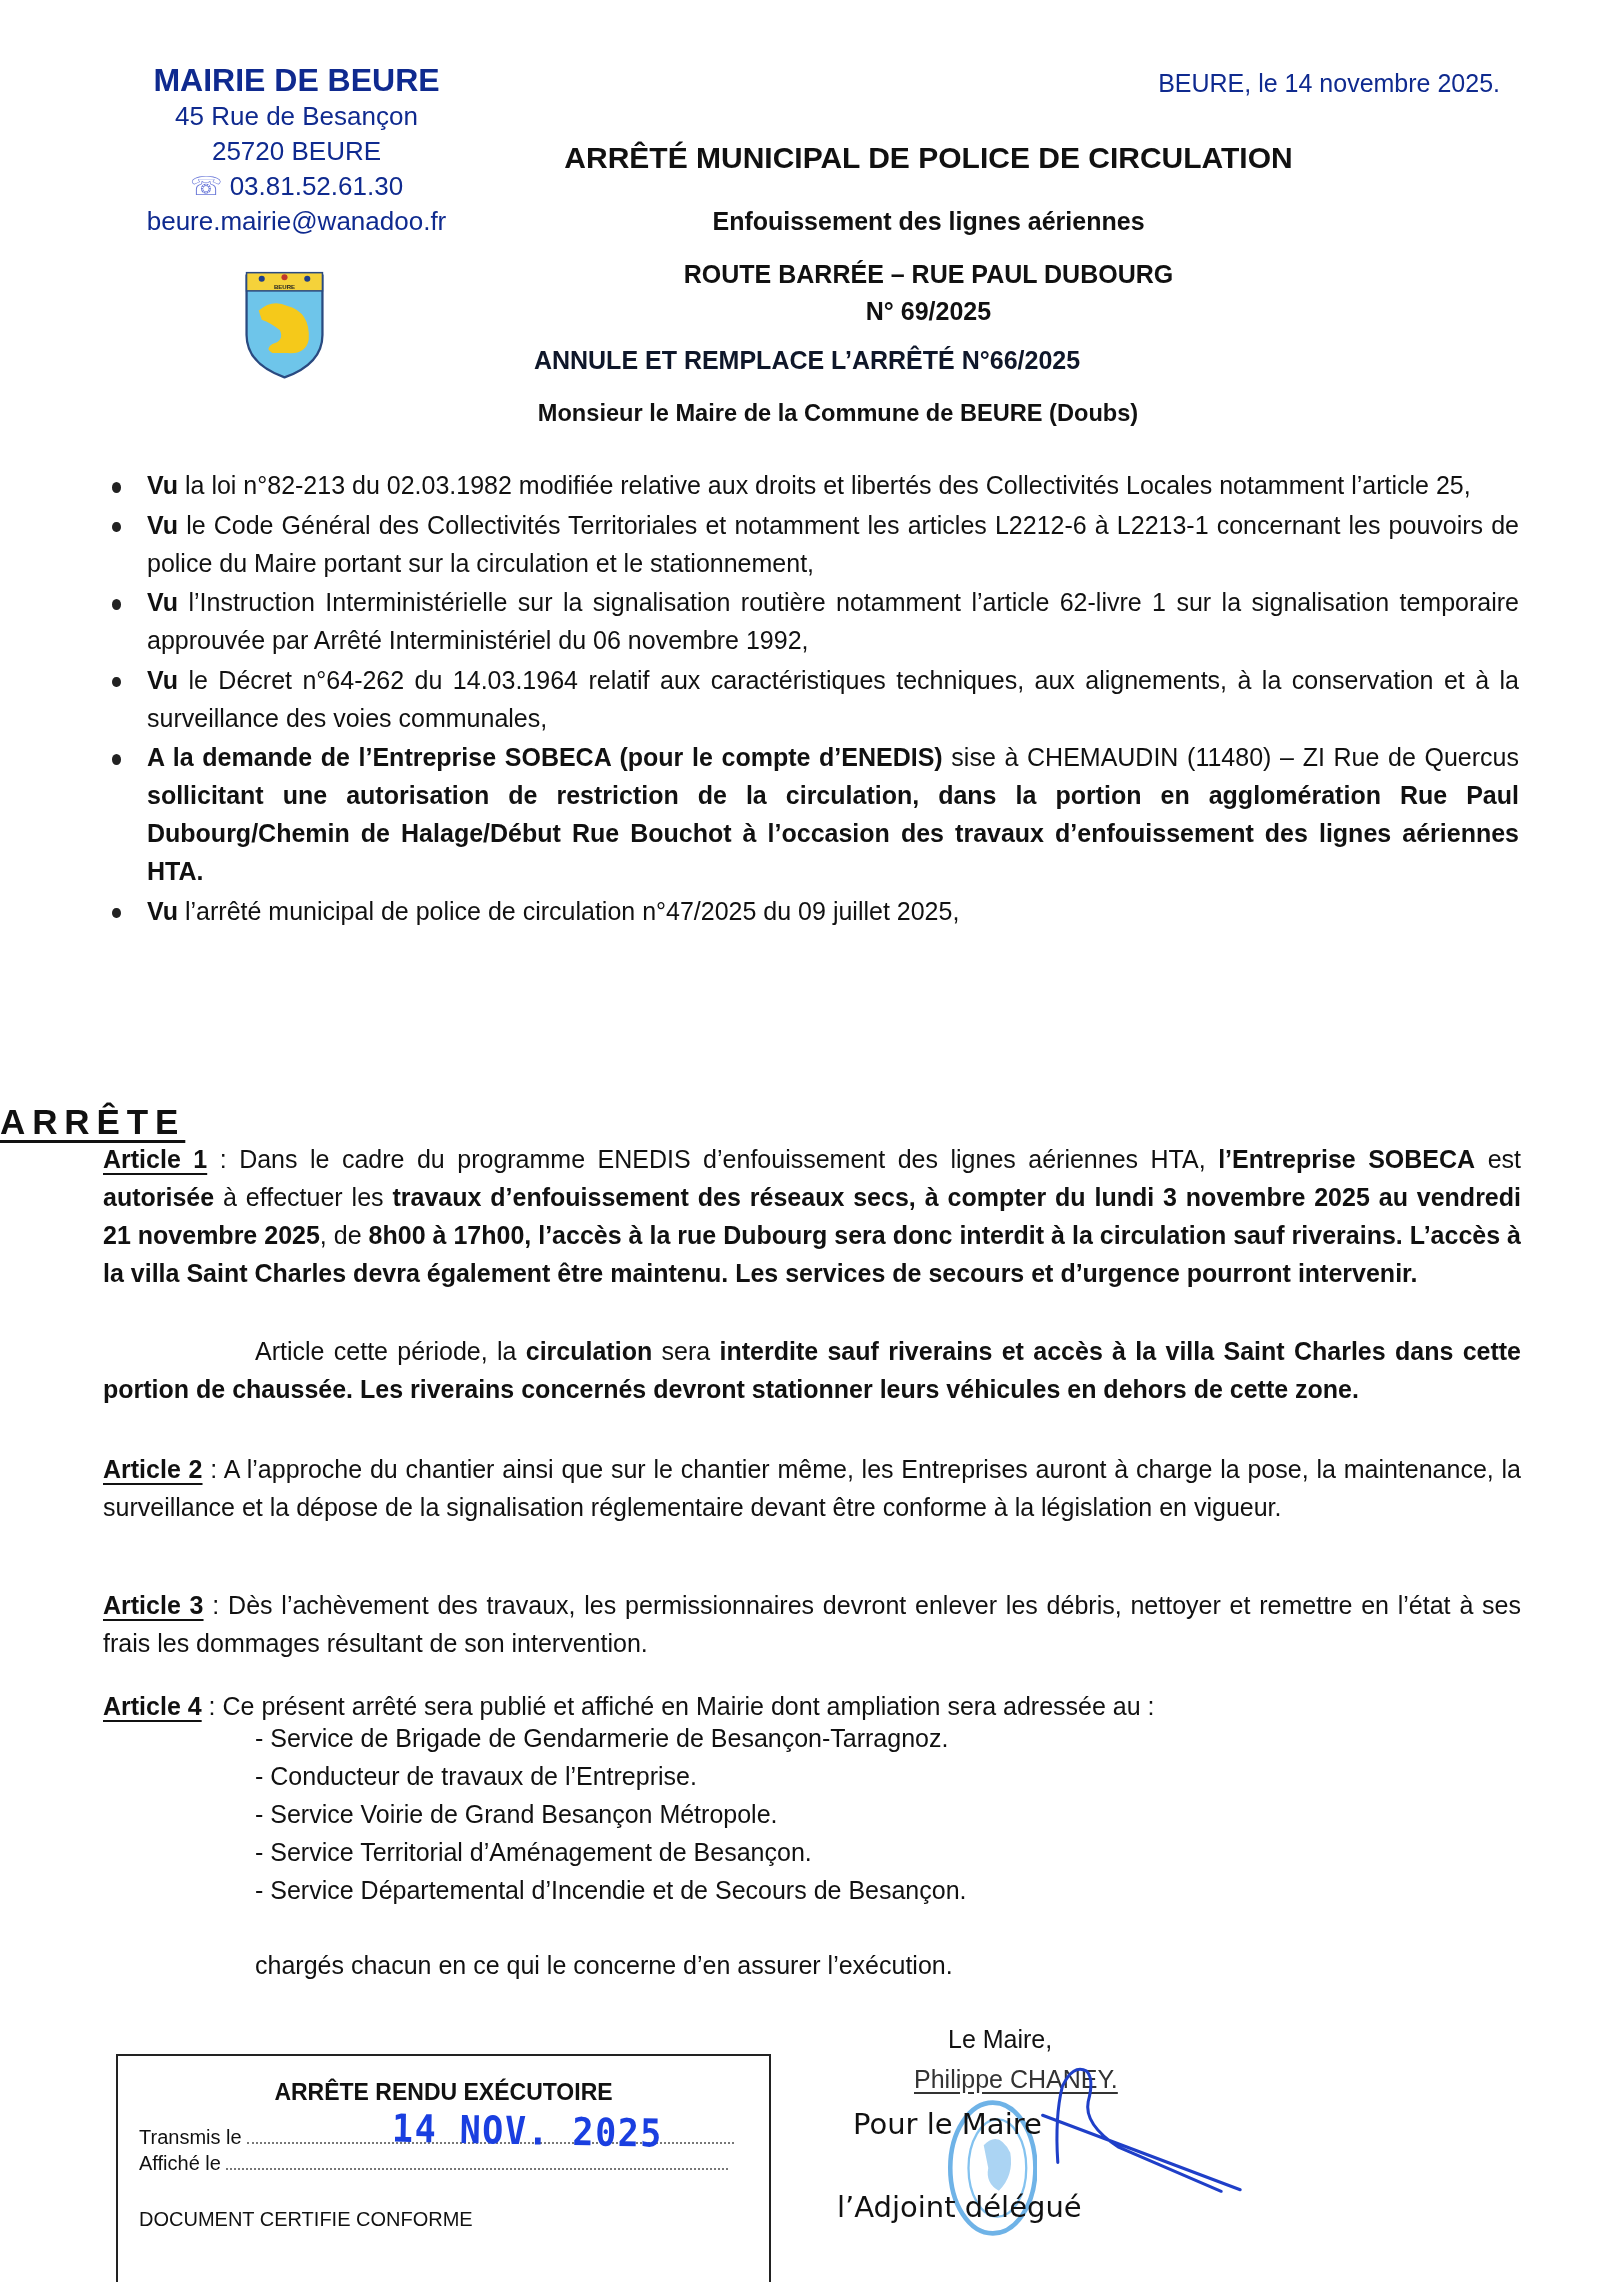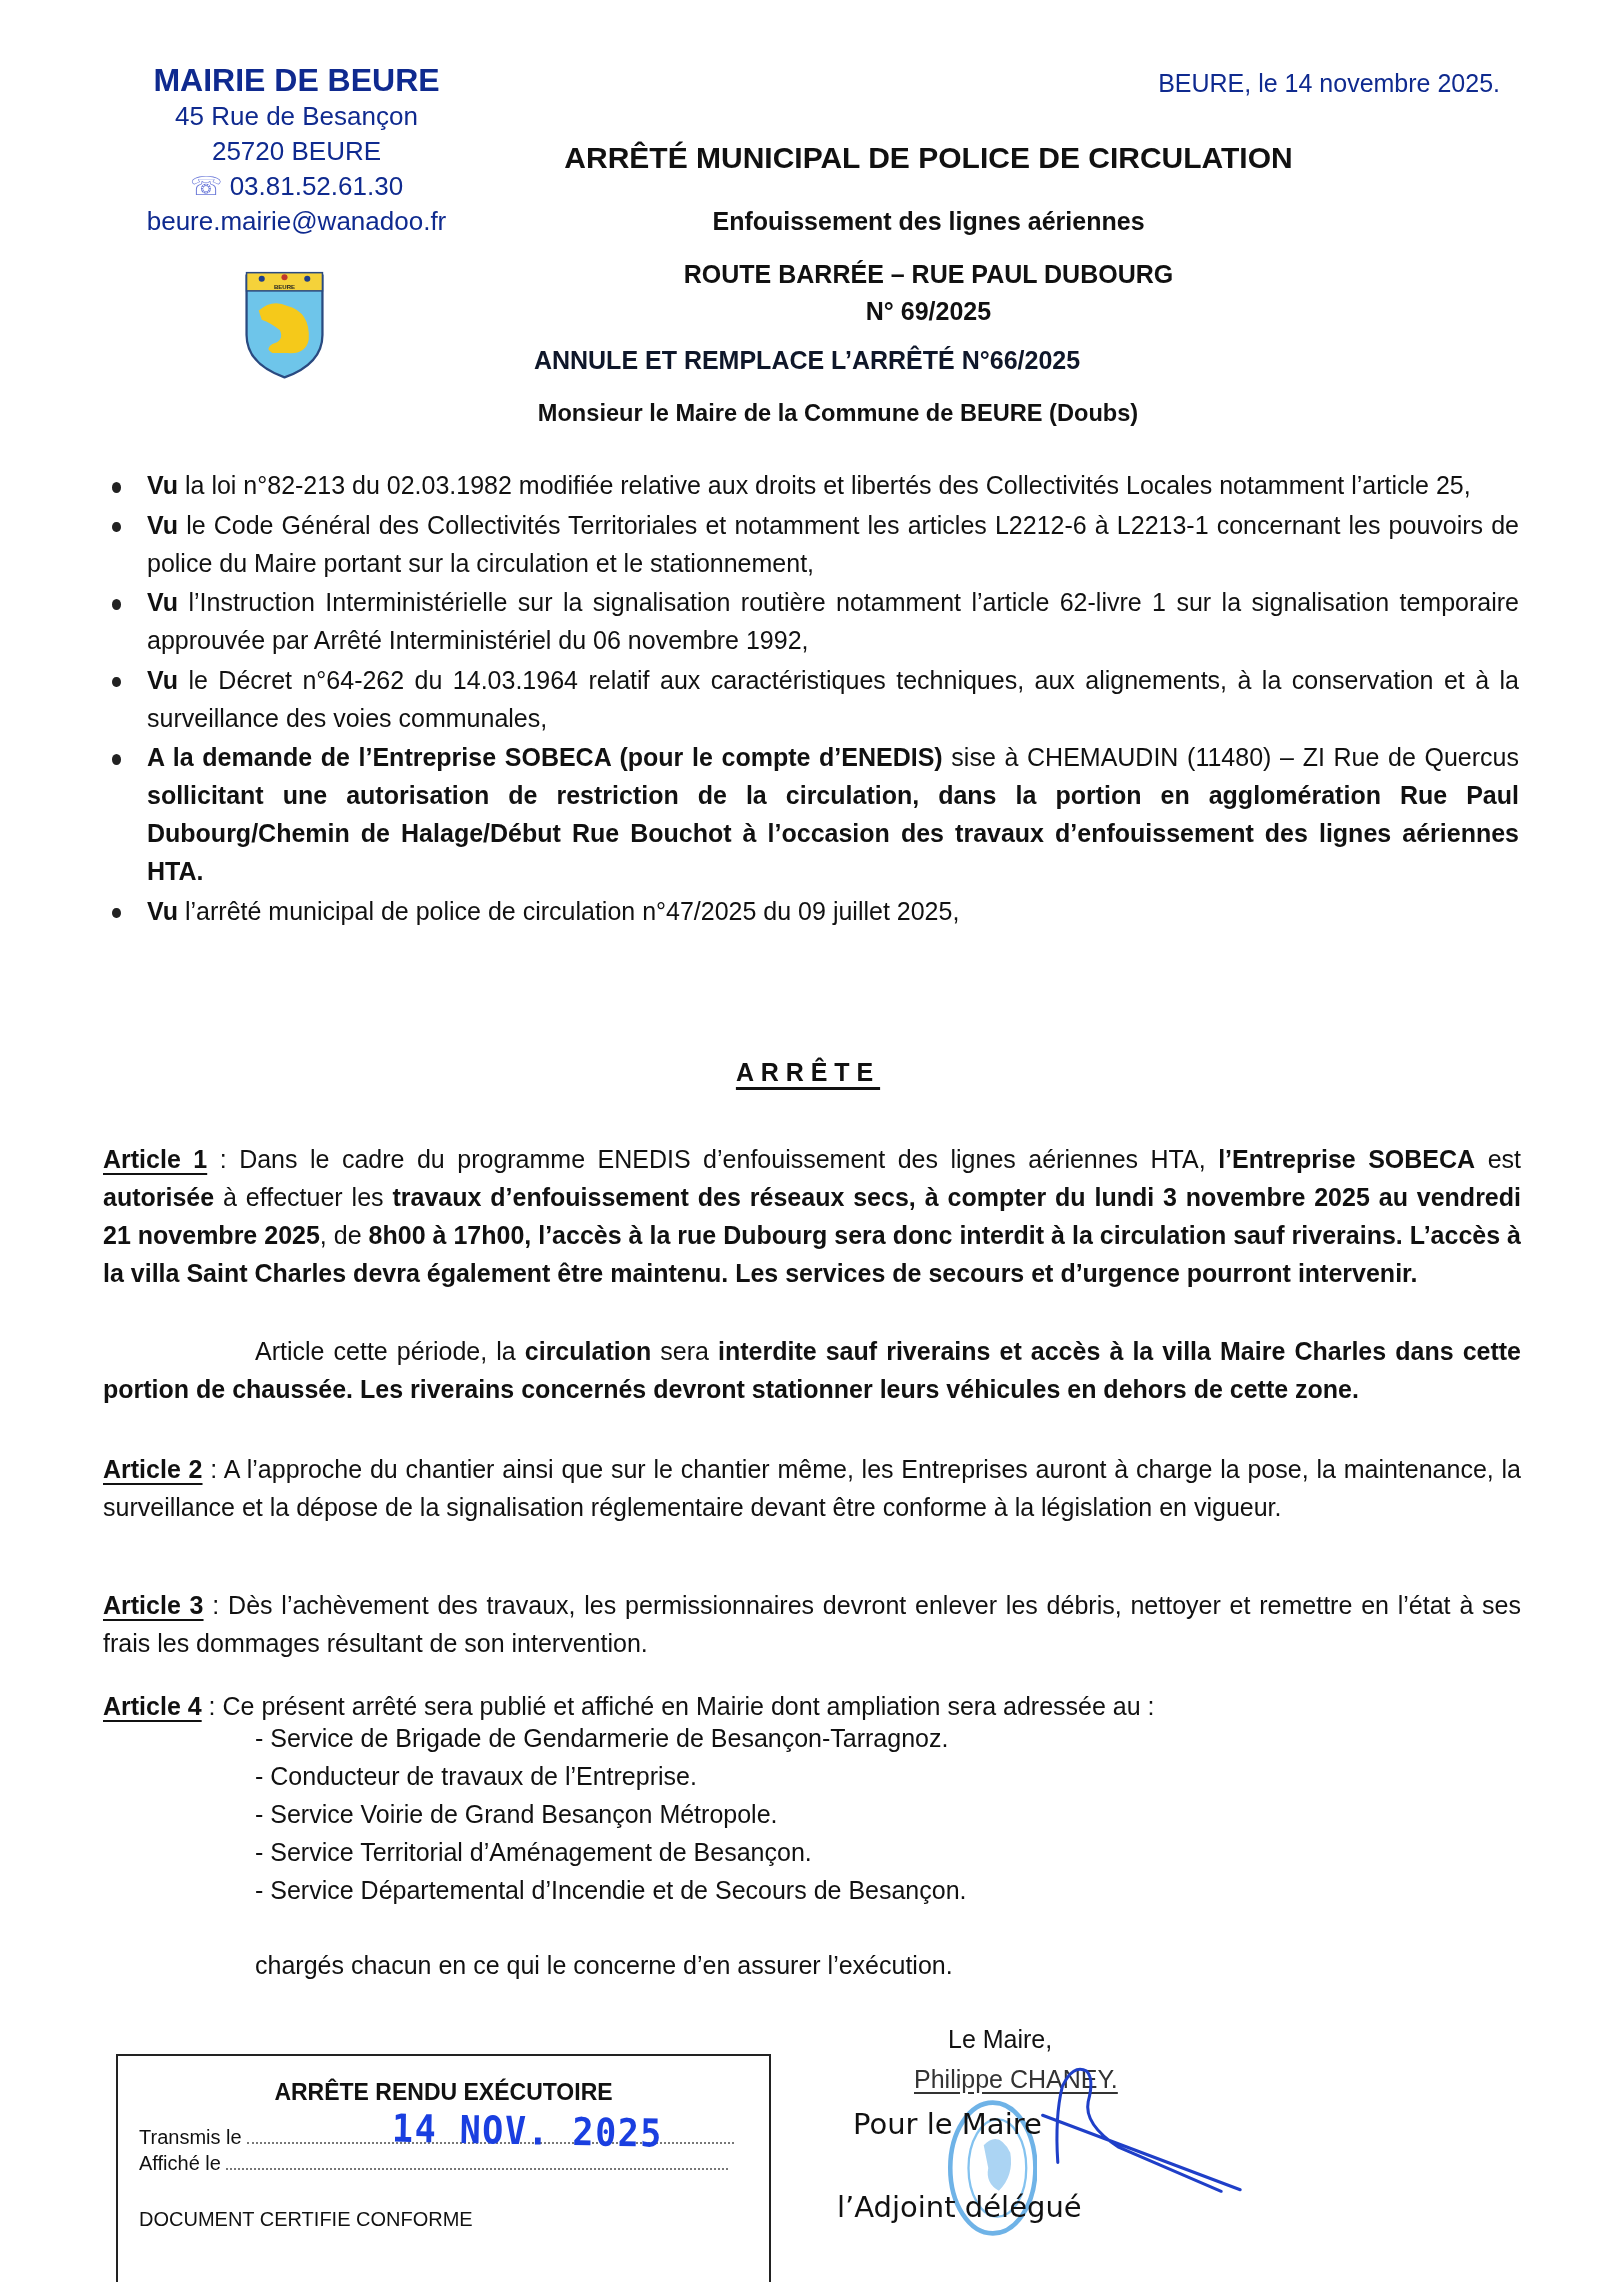--- a/index.html
+++ b/index.html
@@ -21,21 +21,21 @@
   #subtitle2 { top: 244px; font-size: 25px; margin-top: 16px; }
   #number { top: 297px; font-size: 25px; }
   #annule { top: 346px; font-size: 25px; color: #0f172a; left: 350px; width: 914px; text-align: center; font-weight: bold; }
   #monsieur { top: 400px; font-size: 23.6px; left: 305px; width: 1066px; text-align: center; font-weight: bold; }
   
   #vu-list { left: 107px; top: 466px; width: 1412px; margin: 0; padding: 0; list-style: none; font-size: 25px; line-height: 38px; }
   #vu-list li { position: relative; padding-left: 40px; text-align: justify; margin-bottom: 1.5px; }
   #vu-list li .bullet { position: absolute; left: 4.6px; top: 16px; width: 9px; height: 10.7px; border-radius: 50%; background: #222; }
   b { font-weight: bold; }
   
-  #arrete-heading { left: 0; width: 1616px; top: 1058px; text-align: center; font-size: 25px; font-weight: bold; letter-spacing: 6.9px; }
+  #arrete-heading { left: 0; width: 1616px; top: 1102px; text-align: left; font-size: 35px; font-weight: bold; letter-spacing: 6.9px; }
   #arrete-heading span { text-decoration: underline; text-decoration-thickness: 3px; text-underline-offset: 6px; }
   
   .article { left: 103px; width: 1418px; font-size: 25px; line-height: 38px; text-align: justify; }
   .article .label { text-decoration: underline; text-decoration-thickness: 2.3px; text-underline-offset: 4.6px; font-weight: bold; }
   #art1 { top: 1140px; }
   #art1b { top: 1332px; text-indent: 152px; }
   #art2 { top: 1450px; }
   #art3 { top: 1586px; }
   #art4 { top: 1687px; }
   #recipients { left: 255px; top: 1719px; margin: 0; padding: 0; list-style: none; font-size: 25px; line-height: 38px; }
@@ -98,21 +98,21 @@
   <li><span class="bullet"></span><b>A la demande de l’Entreprise SOBECA (pour le compte d’ENEDIS)</b><span> sise à CHEMAUDIN (11480) – ZI Rue de Quercus </span><b>sollicitant une autorisation de restriction de la circulation, dans la portion en agglomération Rue Paul Dubourg/Chemin de Halage/Début Rue Bouchot à l’occasion des travaux d’enfouissement des lignes aériennes HTA.</b></li>
   <li><span class="bullet"></span><b>Vu</b><span> l’arrêté municipal de police de circulation n°47/2025 du 09 juillet 2025,</span></li>
 </ul>
 
 <div id="arrete-heading" class="abs"><span>ARRÊTE</span></div>
 
 <div id="art1" class="abs article">
   <span class="label">Article 1</span><span> : Dans le cadre du programme ENEDIS d’enfouissement des lignes aériennes HTA, </span><b>l’Entreprise SOBECA</b><span> est </span><b>autorisée</b><span> à effectuer les </span><b>travaux d’enfouissement des réseaux secs, à compter du lundi 3 novembre 2025 au vendredi 21 novembre 2025</b><span>, de </span><b>8h00 à 17h00, l’accès à la rue Dubourg sera donc interdit à la circulation sauf riverains. L’accès à la villa Saint Charles devra également être maintenu. Les services de secours et d’urgence pourront intervenir.</b>
 </div>
 <div id="art1b" class="abs article">
-  <span>Article cette période, la </span><b>circulation</b><span> sera </span><b>interdite sauf riverains et accès à la villa Maire Charles dans cette portion de chaussée. Les riverains concernés devront stationner leurs véhicules en dehors de cette zone.</b>
+  <span>Article cette période, la </span><b>circulation</b><span> sera </span><b>interdite sauf riverains et accès à la villa Saint Charles dans cette portion de chaussée. Les riverains concernés devront stationner leurs véhicules en dehors de cette zone.</b>
 </div>
 <div id="art2" class="abs article">
   <span class="label">Article 2</span><span> : A l’approche du chantier ainsi que sur le chantier même, les Entreprises auront à charge la pose, la maintenance, la surveillance et la dépose de la signalisation réglementaire devant être conforme à la législation en vigueur.</span>
 </div>
 <div id="art3" class="abs article">
   <span class="label">Article 3</span><span> : Dès l’achèvement des travaux, les permissionnaires devront enlever les débris, nettoyer et remettre en l’état à ses frais les dommages résultant de son intervention.</span>
 </div>
 <div id="art4" class="abs article">
   <span class="label">Article 4</span><span> : Ce présent arrêté sera publié et affiché en Mairie dont ampliation sera adressée au :</span>
 </div>

